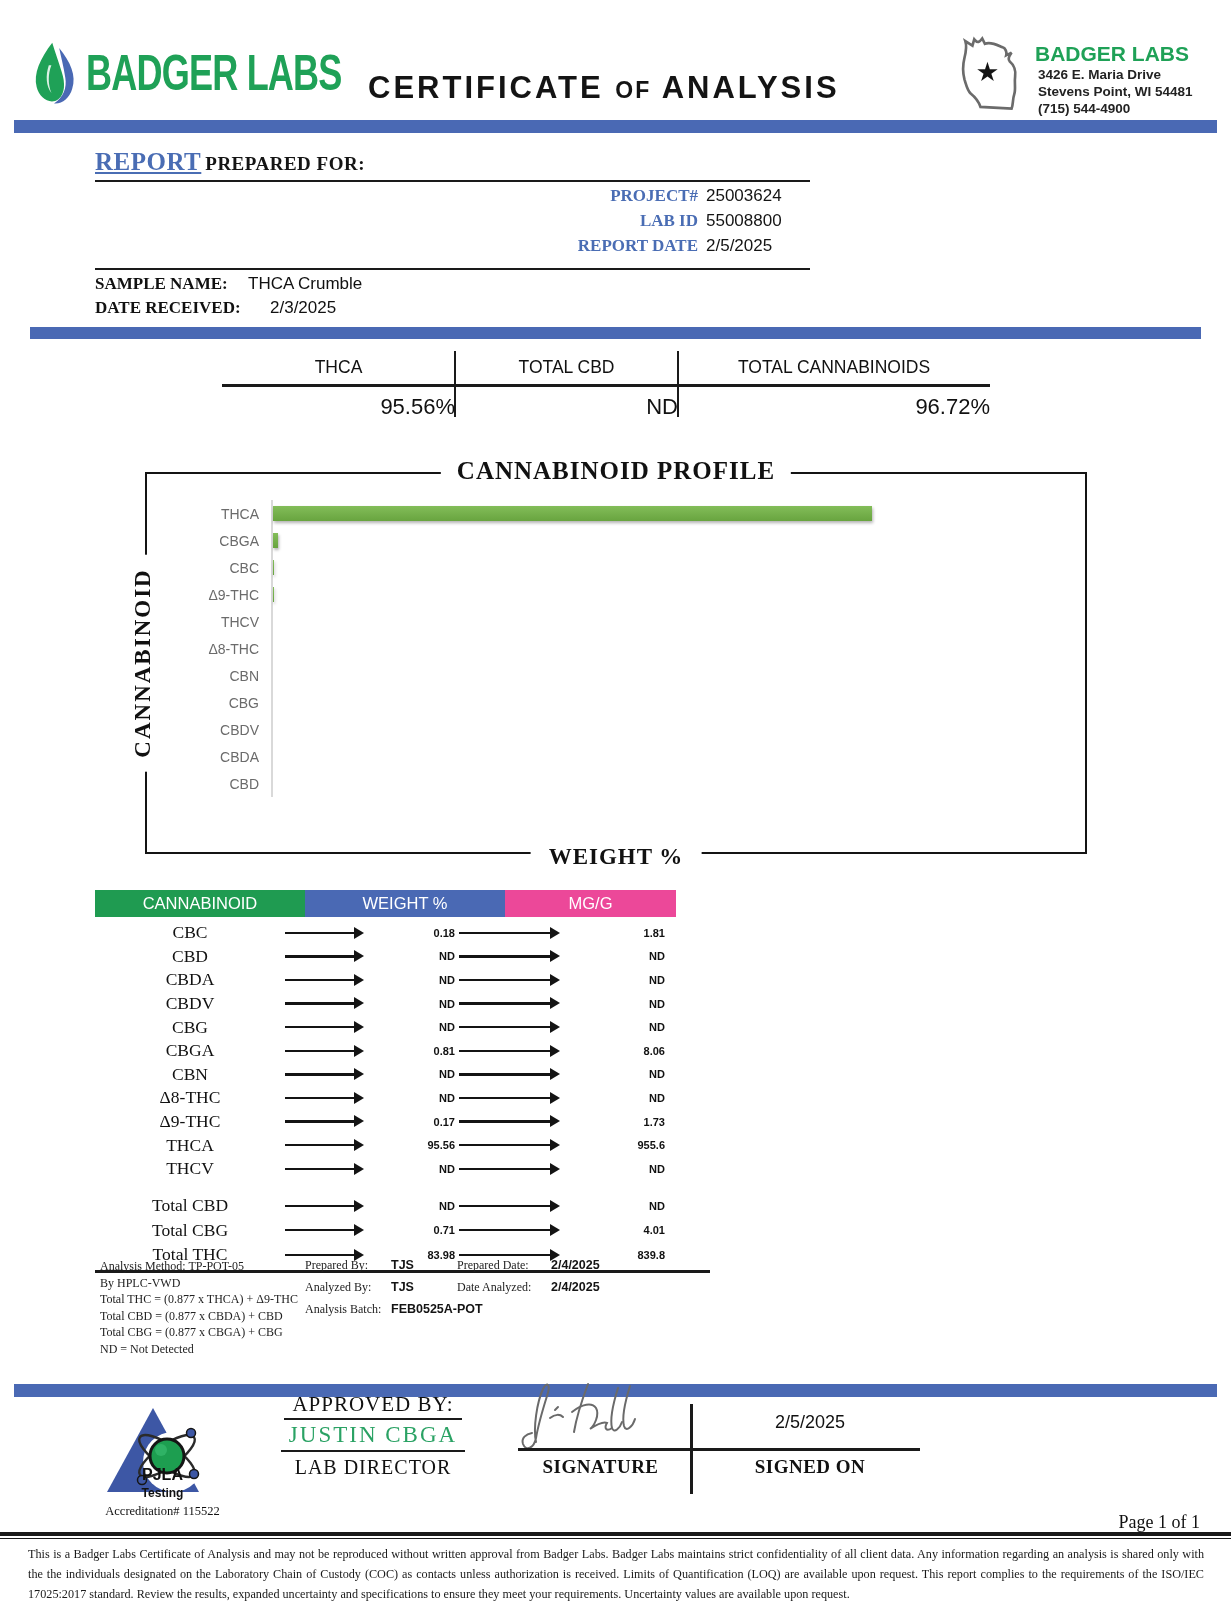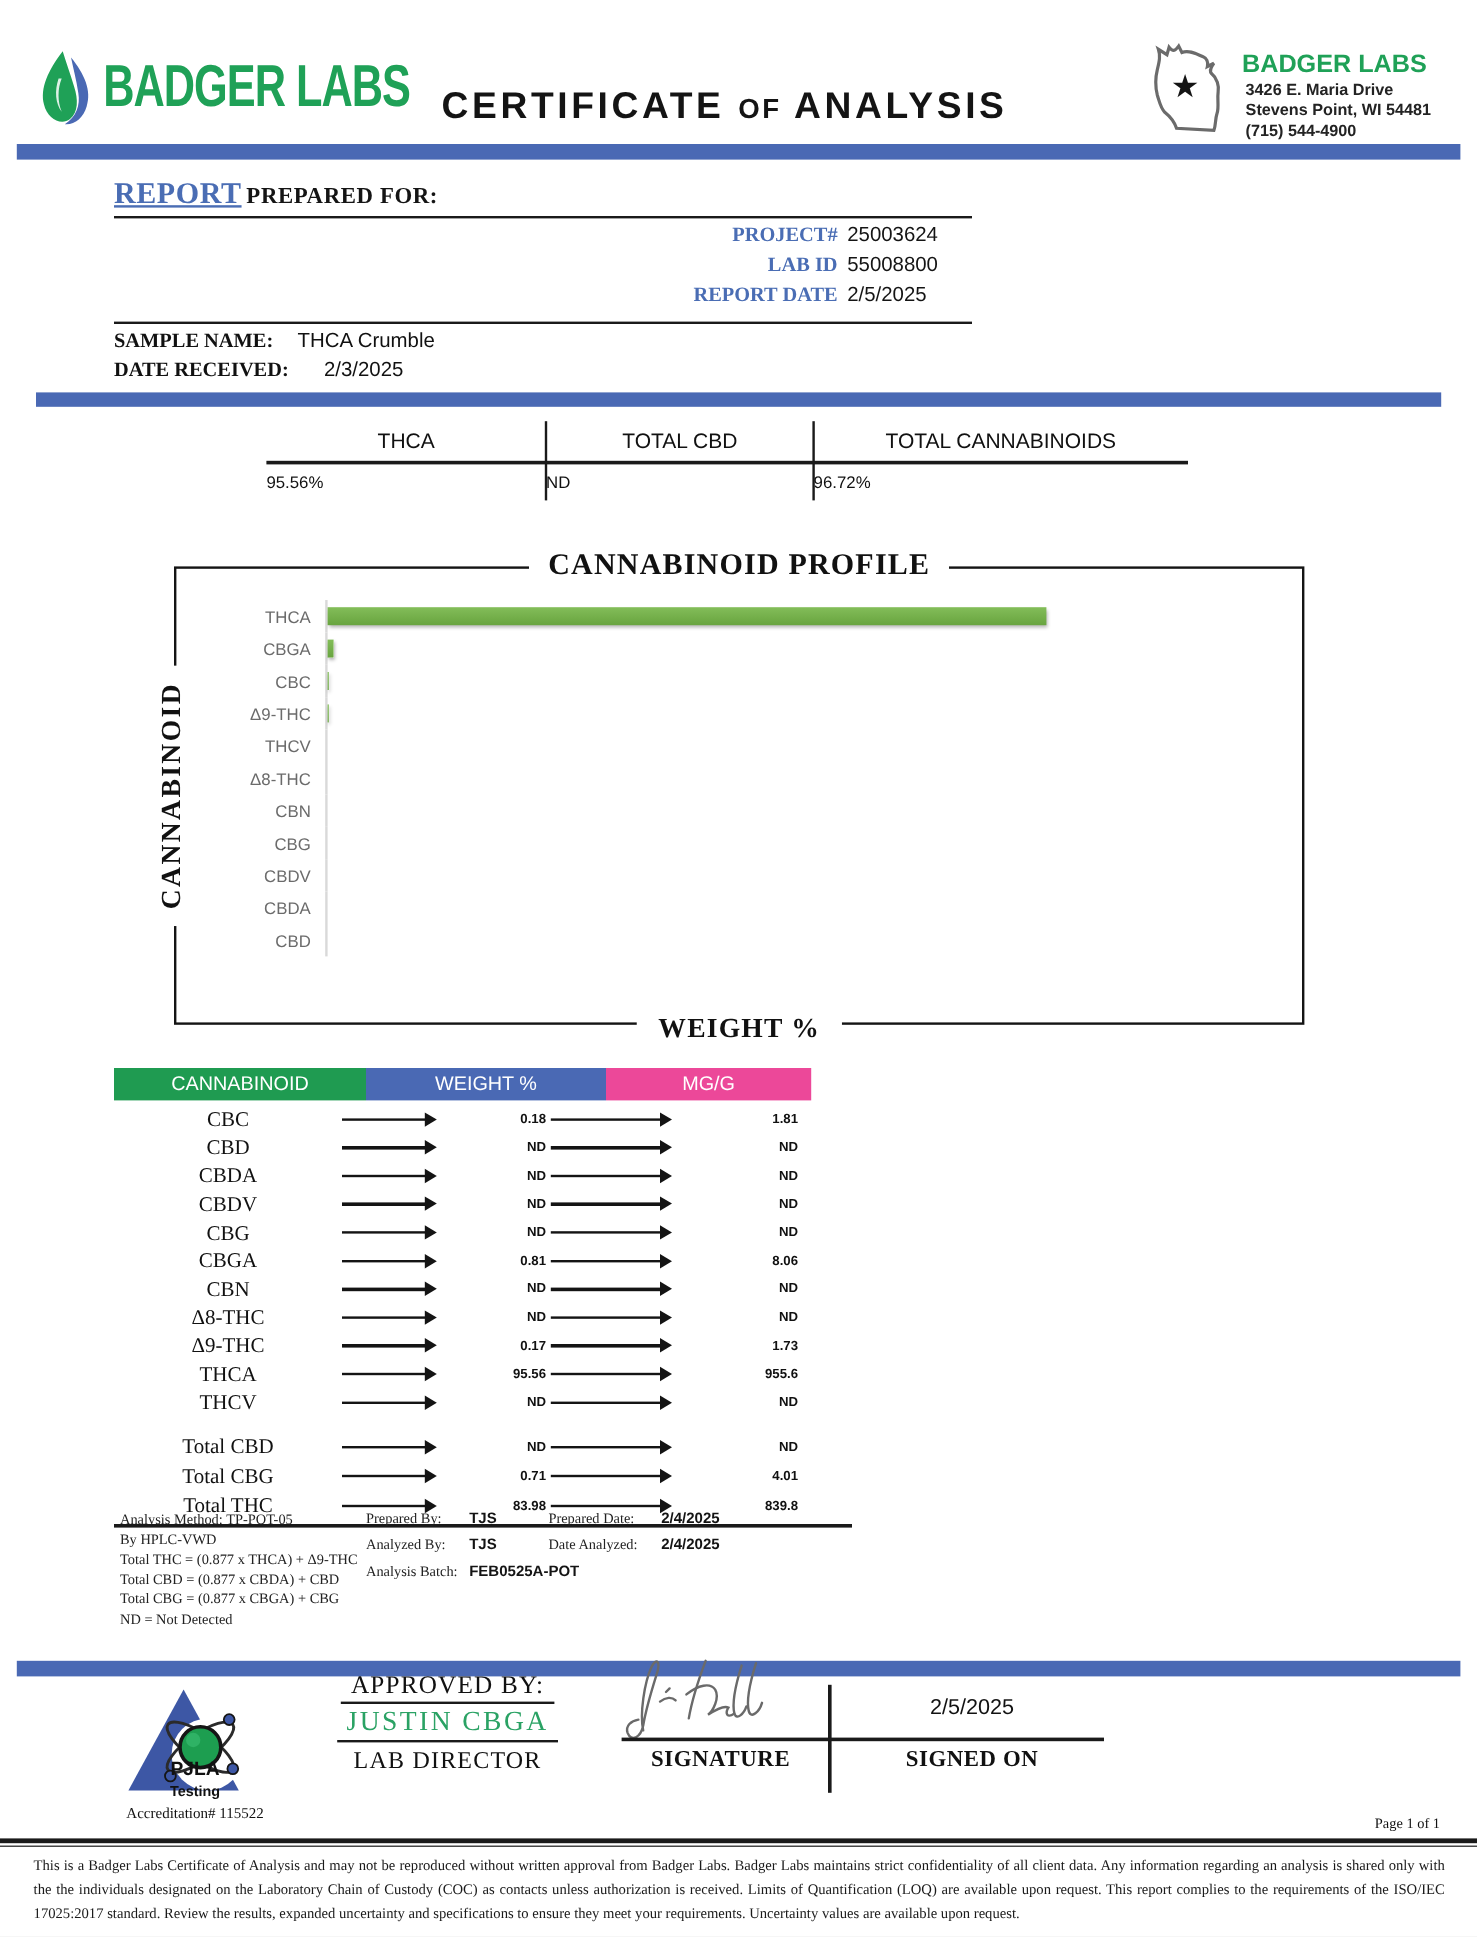--- a/index.html
+++ b/index.html
@@ -18,21 +18,21 @@
   .lab-addr{font-family:"Liberation Sans",sans-serif;font-weight:bold;color:#232323;font-size:13.5px;line-height:17px;}
   
   .rep-word{color:#4a6db4;font-weight:bold;font-size:25px;text-decoration:underline;letter-spacing:.5px;}
   .rep-rest{color:#141414;font-weight:bold;font-size:19px;letter-spacing:.5px;}
   .fld-label{color:#4a6db4;font-weight:bold;font-size:17px;text-align:right;}
   .fld-value{font-family:"Liberation Sans",sans-serif;font-size:17px;color:#141414;}
   .samp-label{font-weight:bold;font-size:17px;}
   .samp-value{font-family:"Liberation Sans",sans-serif;font-size:17px;}
   
   .sum-head{font-family:"Liberation Sans",sans-serif;font-size:17.5px;text-align:center;}
-  .sum-val{font-family:"Liberation Sans",sans-serif;font-size:14px;text-align:left;}
+  .sum-val{font-family:"Liberation Sans",sans-serif;font-size:22px;text-align:right;}
   .vdiv{background:#1a1a1a;width:2px;}
   
   .chart-box{border:2px solid #141414;}
   .chart-title{top:-17px;left:50%;transform:translateX(-50%);background:#fff;padding:0 16px;
                font-weight:bold;font-size:25px;letter-spacing:1px;white-space:nowrap;}
   .chart-ylab{left:-17px;top:50%;transform:translateY(-50%) rotate(180deg);writing-mode:vertical-rl;
               background:#fff;padding:14px 0;font-weight:bold;font-size:23px;letter-spacing:2px;}
   .chart-xlab{bottom:-18px;left:50%;transform:translateX(-50%);background:#fff;padding:0 18px;
               font-weight:bold;font-size:23px;letter-spacing:1px;white-space:nowrap;}
   .chart-row{height:27px;display:flex;align-items:center;}
@@ -62,21 +62,21 @@
   
   .app-head{font-size:21px;letter-spacing:1px;}
   .app-name{color:#2aa264;font-size:23px;letter-spacing:2px;}
   .app-title{font-size:20px;letter-spacing:1px;}
   .sig-label{font-weight:bold;font-size:19px;letter-spacing:.5px;}
   .signed-date{font-family:"Liberation Sans",sans-serif;font-size:18px;}
   .pjla-t1{font-family:"Liberation Sans",sans-serif;font-weight:bold;font-size:16px;}
   .pjla-t2{font-family:"Liberation Sans",sans-serif;font-weight:bold;font-size:12px;}
   .pjla-t3{font-size:12.5px;}
   
-  .page-num{font-size:12px;}
+  .page-num{font-size:18px;}
   .disclaimer{font-size:12.2px;line-height:20px;text-align:justify;color:#1a1a1a;}
 </style>
 </head>
 <body>
 
 <div class="page">
 
   <svg class="abs" style="left:28px;top:38px" width="52" height="72" viewBox="0 0 60 80">
     <path d="M36,10 C49,26 56,42 51,57 C48,68 39,75 30,74 C41,67 45,56 43,44 C41,31 38,20 36,10 Z" fill="#4a69b4"></path>
     <path d="M28,4 C14,22 6,40 10,55 C13,68 26,76 35,69 C43,63 43,50 39,38 C35,25 31,14 28,4 Z" fill="#1fa157"></path>

